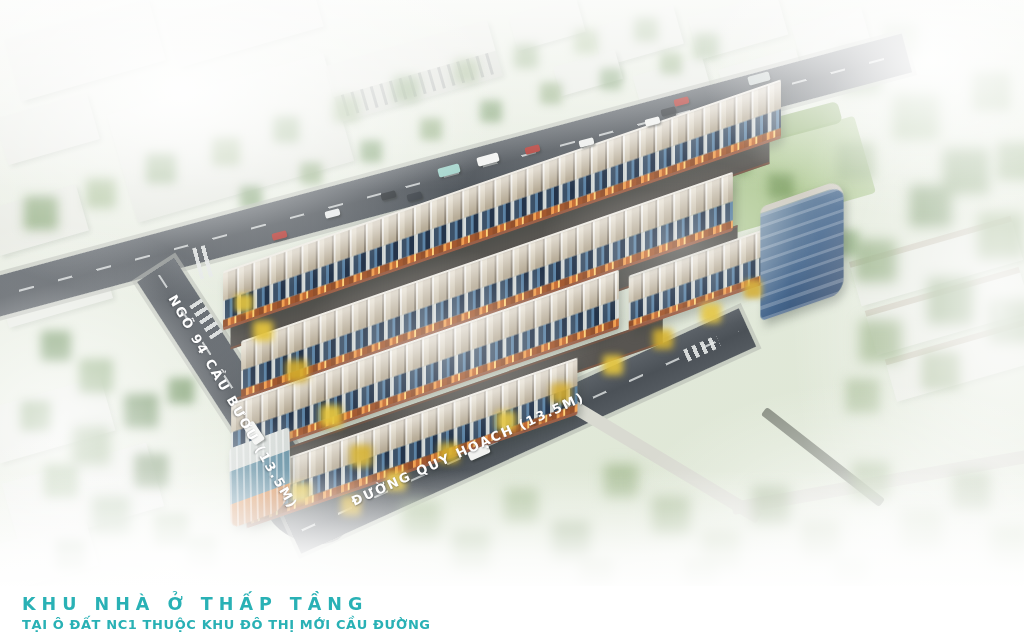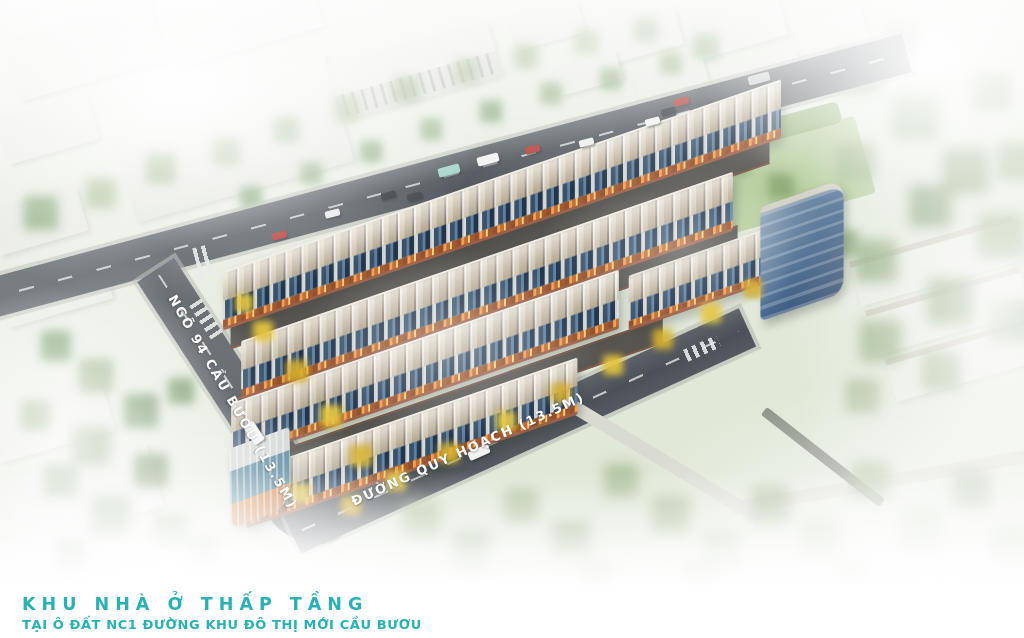--- a/index.html
+++ b/index.html
@@ -285,16 +285,16 @@
   <div class="abs haze hz-bottomright"></div>
   <div class="abs haze hz-wisp1"></div>
   <div class="abs haze hz-wisp2"></div>
   <div class="abs haze hz-bottom"></div>
 
   <div class="abs road-label lbl-ngo">NGÕ 94 CẦU BƯƠU (13.5M)</div>
   <div class="abs road-label lbl-quy">ĐƯỜNG QUY HOẠCH (13.5M)</div>
 
   <div class="abs caption">
     <div class="cap-title">KHU NHÀ Ở THẤP TẦNG</div>
-    <div class="cap-sub">TẠI Ô ĐẤT NC1 ĐƯỜNG KHU ĐÔ THỊ MỚI CẦU BƯƠU</div>
+    <div class="cap-sub">TẠI Ô ĐẤT NC1 THUỘC KHU ĐÔ THỊ MỚI CẦU ĐƯỜNG</div>
   </div>
 
 </div>
 
 </body></html>

